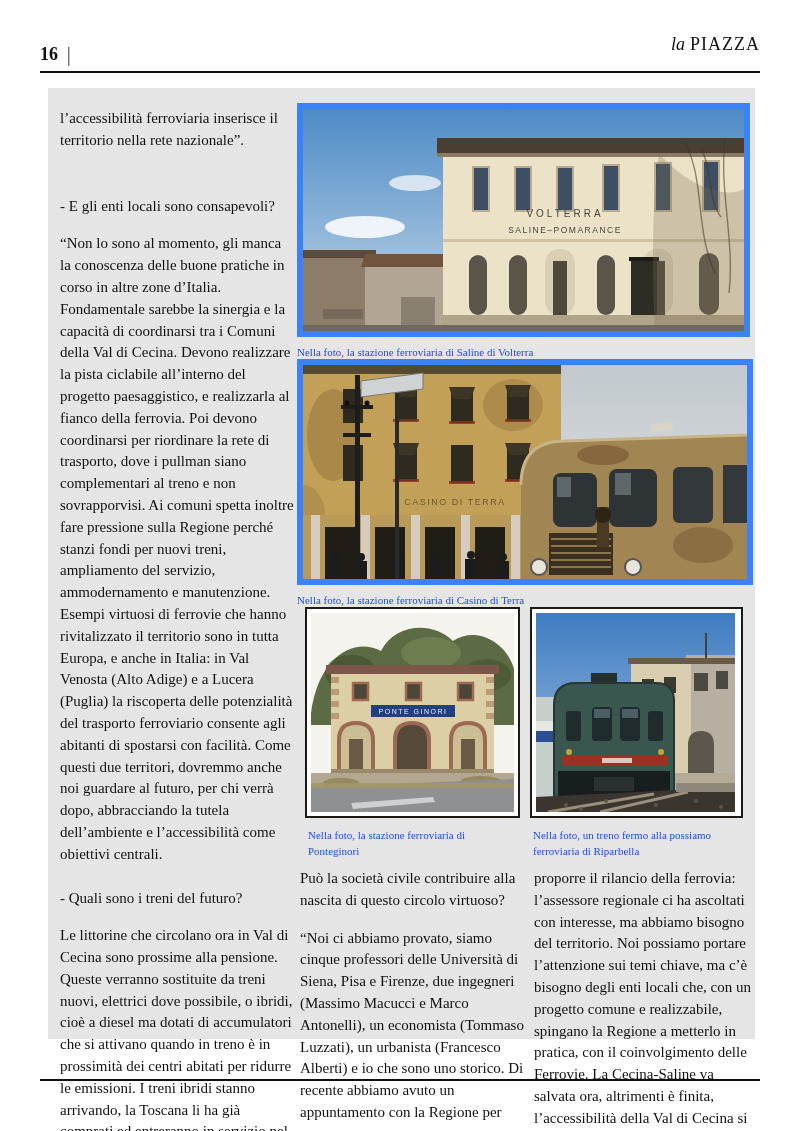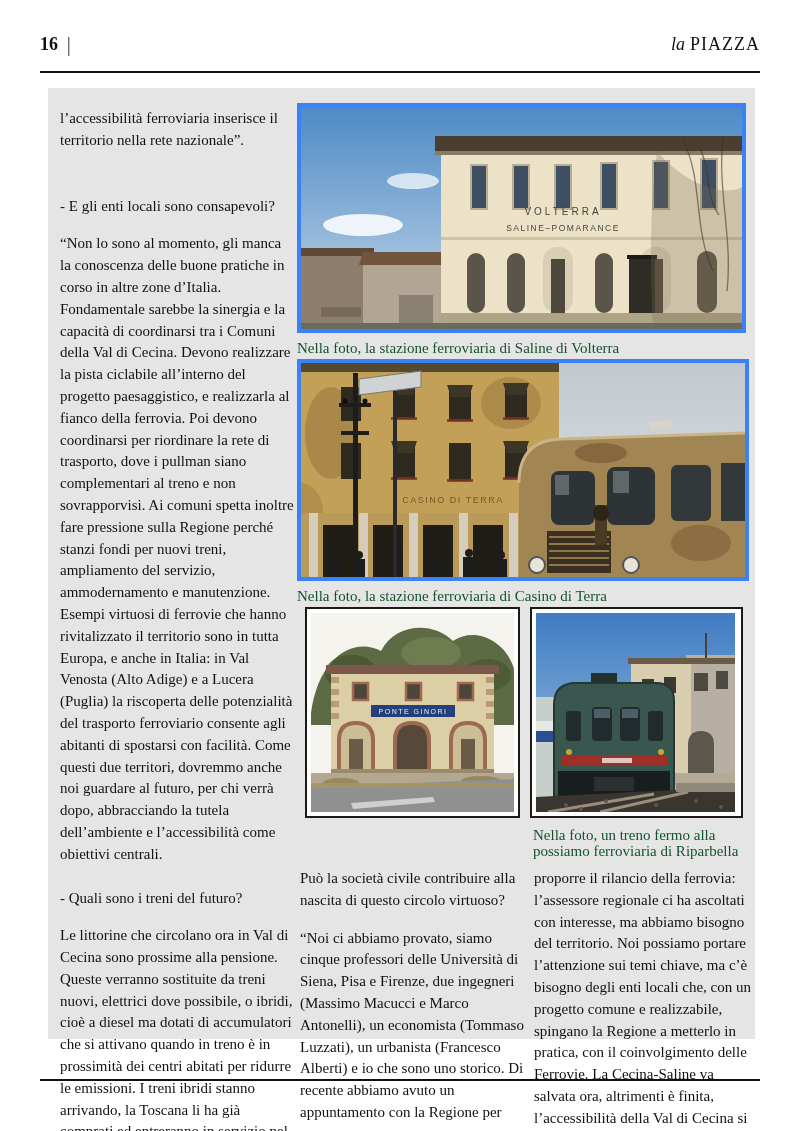--- a/index.html
+++ b/index.html
@@ -2,21 +2,21 @@
 <html><head>
 <meta charset="utf-8">
 <style>
   html,body{margin:0;padding:0;}
   body{
     position:relative;width:800px;height:1131px;background:#ffffff;
     font-family:"Liberation Serif", serif;color:#111;overflow:hidden;
   }
   
   .hdr{position:absolute;top:34px;left:40px;right:40px;height:30px;}
-  .hdr-left{position:absolute;left:0;top:0;display:flex;align-items:center;}
+  .hdr-left{position:absolute;left:0;top:10px;display:flex;align-items:center;}
   .pgnum{font-weight:bold;font-size:18px;}
   .pipe{font-size:18px;font-weight:300;margin:0 9px;color:#222;transform:scaleY(1.15);display:inline-block;}
   .issue-date{font-size:15.5px;letter-spacing:1.2px;font-stretch:condensed;}
   .masthead{position:absolute;right:0;top:0;font-size:18px;letter-spacing:1px;}
   .mast-la{font-style:italic;margin-right:5px;letter-spacing:0;text-align:center;}
   .rule{position:absolute;left:40px;right:40px;height:2px;background:#101010;}
   .rule-top{top:71px;}
   .rule-bottom{top:1079px;}
   
   .content{position:absolute;left:48px;top:88px;width:707px;height:951px;background:#e5e5e5;}
@@ -24,28 +24,28 @@
   .col{position:absolute;font-size:15px;line-height:21.8px;text-align:left;}
   .col p{margin:0 0 0 0;}
   .col p + p{margin-top:16px;}
   .col .gap{height:22px;}
   .q{font-weight:normal;}
   .col-left{left:12px;top:20px;width:234px;}
   .col-mid{left:252px;top:780px;width:230px;}
   .col-right{left:486px;top:780px;width:224px;}
   
   figure{margin:0;padding:0;position:absolute;}
-  .photo-frame{border:4px solid #3b82f6;background:#f0abfc;display:block;}
+  .photo-frame{border:6px solid #3b82f6;background:#f0abfc;display:block;}
   .photo-frame svg{display:block;}
   .matted{background:#fff;padding:4px;border:2px solid #1d1a15;}
   .fig1{left:249px;top:15px;}
   .fig2{left:249px;top:271px;}
   .fig3{left:257px;top:519px;}
   .fig4{left:482px;top:519px;}
-  figcaption{font-size:15px;line-height:16px;margin-top:7px;color:#14532d;}
+  figcaption{font-size:11px;line-height:16px;margin-top:7px;color:#1d4ed8;}
   .cap34{margin-top:9px;padding-left:3px;}
 </style>
 </head>
 <body>
 
 <div class="hdr">
   <div class="hdr-left">
     <span class="pgnum">16</span>
     <span class="pipe">|</span>
   </div>
@@ -284,20 +284,21 @@
         <g>
           <rect x="0" y="160" width="203" height="14" fill="#b3a88f"></rect>
           <ellipse cx="30" cy="170" rx="18" ry="5" fill="#97895e"></ellipse>
           <ellipse cx="170" cy="168" rx="20" ry="5" fill="#97895e"></ellipse>
           <polygon points="0,174 203,166 203,199 0,199" fill="#8e9092"></polygon>
           <polygon points="40,190 122,184 124,189 42,196" fill="#d9dadb" opacity=".85"></polygon>
           <rect x="0" y="170" width="203" height="5" fill="#a39668" opacity=".9"></rect>
         </g>
       </svg>
     </span>
+    <figcaption class="cap34" style="width:207px">Nella foto, la stazione ferroviaria di Ponteginori</figcaption>
   </figure>
 
   <figure class="fig4">
     <span class="photo-frame matted">
       <svg width="199" height="199" viewBox="0 0 199 199" preserveAspectRatio="none">
         <defs>
           <linearGradient id="sky4" x1="0" y1="0" x2="0" y2="1">
             <stop offset="0" stop-color="#3f7cc2"></stop>
               <stop offset="1" stop-color="#a9c6e2"></stop>
           </linearGradient>

